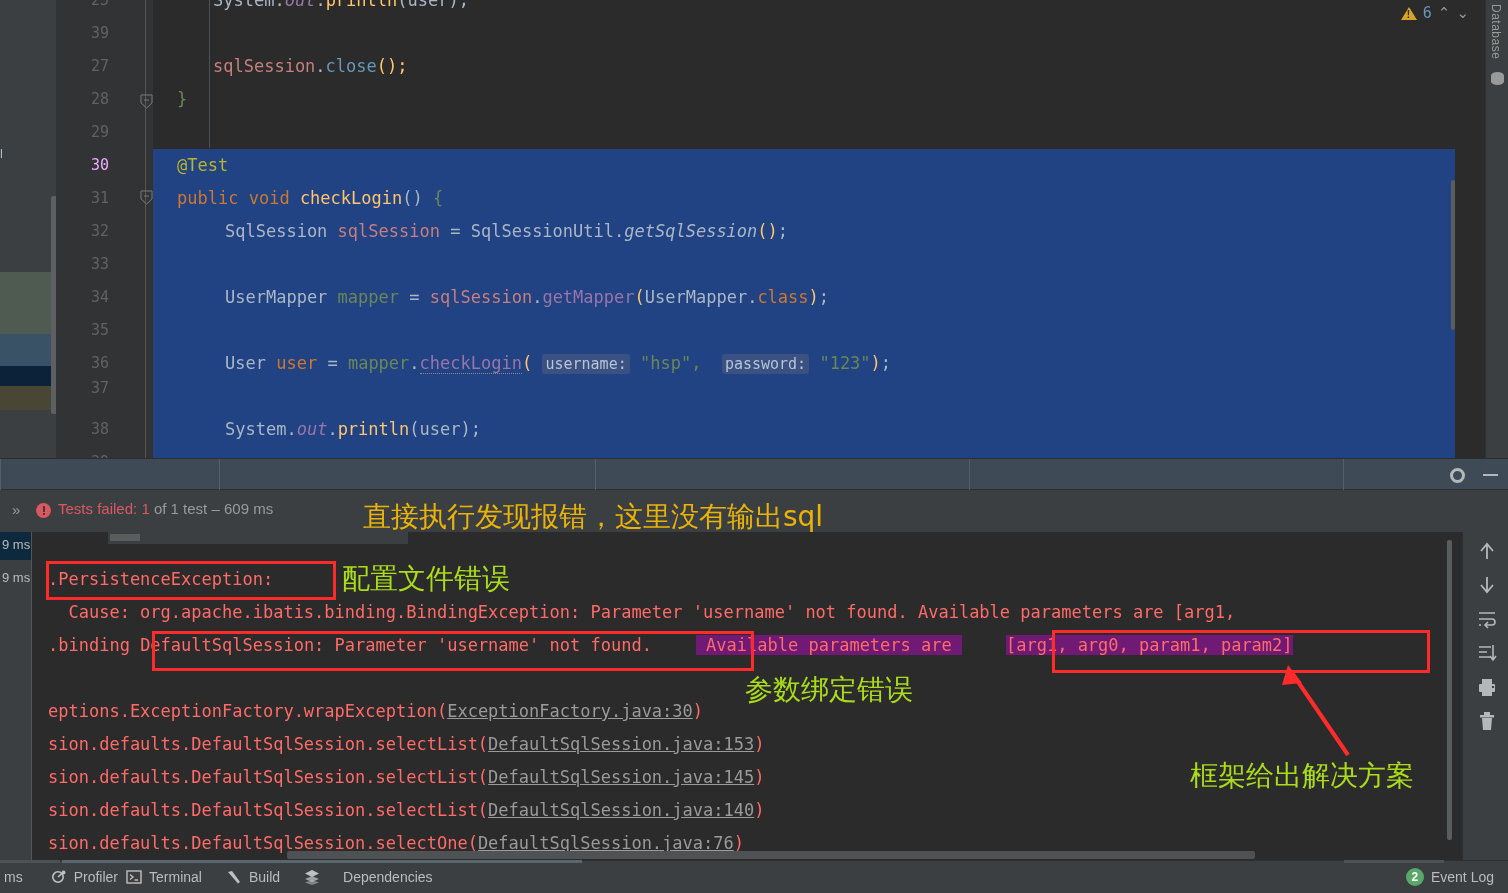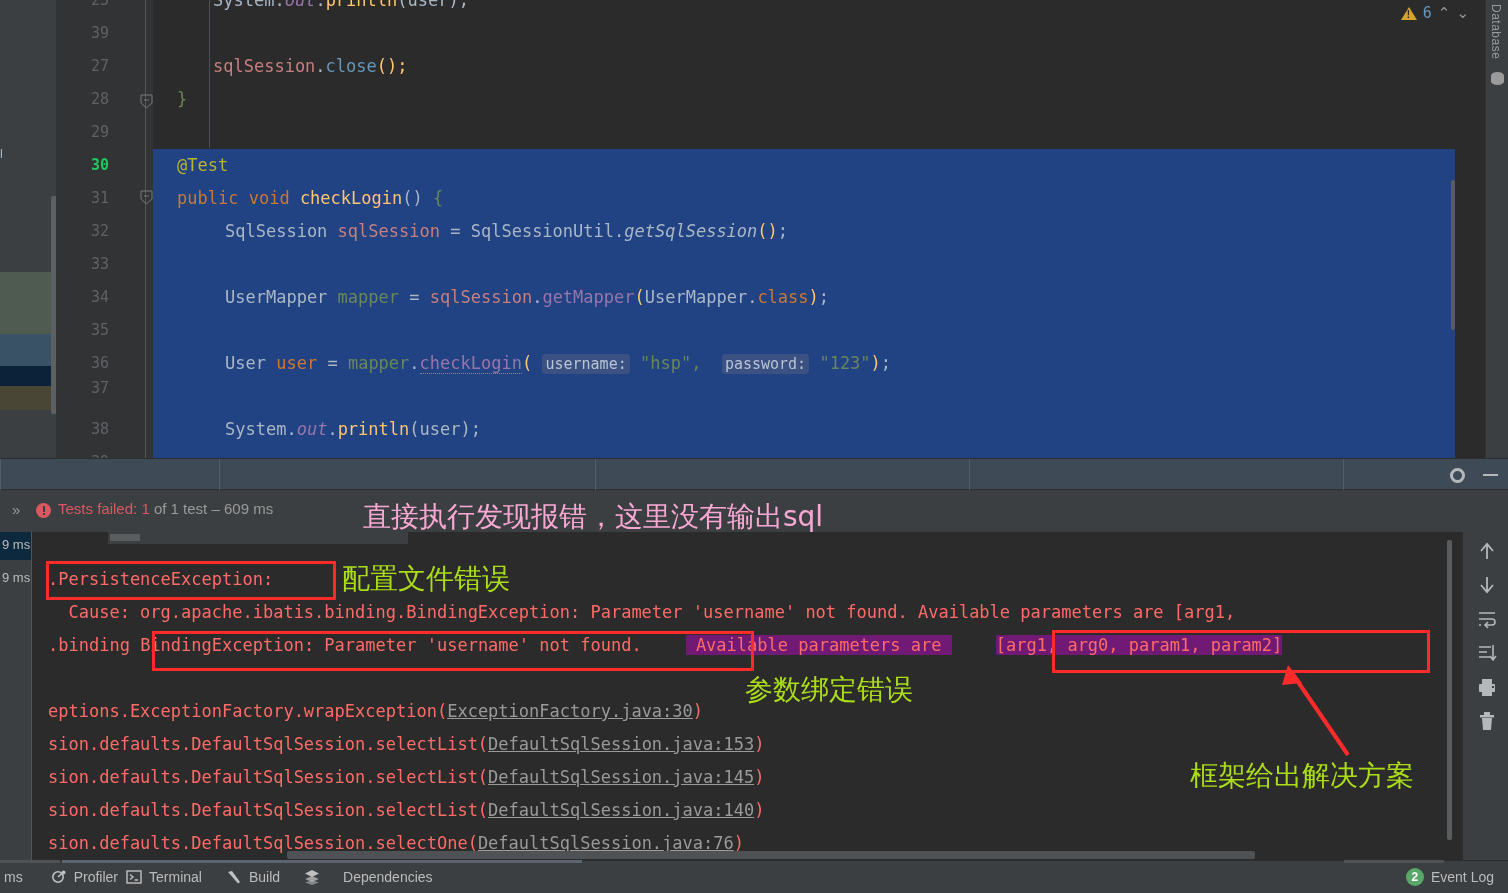--- a/index.html
+++ b/index.html
@@ -36,21 +36,21 @@
     position: absolute; left: 56px; top: 0; width: 97px; height: 458px;
     background: #313335;
   }
   .gutter-fold-line { position: absolute; left: 89px; top: 0; width: 1px; height: 458px; background: #555; }
   .ln {
     position: absolute; right: 44px; width: 46px; text-align: right;
     color: #606366; font-size: 15px;
     font-family: "DejaVu Sans Mono", monospace;
     line-height: 33px; height: 33px;
   }
-  .ln.active { color: #22c55e; font-weight: bold; }
+  .ln.active { color: #f0abfc; font-weight: normal; }
   .fold-icon {
     position: absolute; left: 84px; width: 12px; height: 12px;
     border: 1px solid #7a7a7a; color: #7a7a7a; font-size: 9px;
     text-align: center; line-height: 10px;
   }
   .fold-icon.shield {
     border: none; width: 13px; height: 15px;
   }
   .run-gutter { position: absolute; left: 102px; width: 20px; height: 20px; }
   .run-gutter .dot {
@@ -168,21 +168,21 @@
   }
   .err-circle:after { content:""; position:absolute; left:6.5px; top:3px; width:2px; height:6px; background:#3c3f41; }
   .err-circle:before { content:""; position:absolute; left:6.5px; top:10px; width:2px; height:2px; background:#3c3f41; }
   .status-text {
     position: absolute; left: 58px; top: 10px; font-size: 15px;
   }
   .status-text .red { color: #db5860; }
   .status-text .gray { color: #9a9a9a; }
   .anno-1 {
     position: absolute; left: 363px; top: 498px;
-    color: #f9a8d4; font-size: 28px; font-family: "DejaVu Sans", sans-serif;
+    color: #eab308; font-size: 28px; font-family: "DejaVu Sans", sans-serif;
     white-space: nowrap;
   }
 
   
   .console {
     position: absolute; left: 0; top: 532px; width: 1508px; height: 328px;
     background: #2b2b2b; overflow: hidden;
   }
   
   .tree-sliver { position: absolute; left: 0; top: 0; width: 32px; height: 328px; background: #3c3f41; }
@@ -374,21 +374,21 @@
       <div class="tree-div"></div>
     </div>
 
     <div class="scroll-remnant"></div>
     <div class="scroll-remnant-thumb"></div>
 
     <div class="conline" style="left:48px; top:31px;">.PersistenceException:</div>
 
     <div class="conline" style="left:48px; top:64px;">  Cause: org.apache.ibatis.binding.BindingException: Parameter 'username' not found. Available parameters are [arg1,</div>
 
-    <div class="conline" style="left:48px; top:97px;"><span>.binding </span><span>BindingException: Parameter 'username' not found.</span><span class="sel-blue"> Available parameters are </span><span class="sel-blue">[arg1, arg0, param1, param2]</span></div>
+    <div class="conline" style="left:48px; top:97px;"><span>.binding </span><span>DefaultSqlSession: Parameter 'username' not found.</span><span class="sel-blue"> Available parameters are </span><span class="sel-blue">[arg1, arg0, param1, param2]</span></div>
 
     <div class="conline" style="left:48px; top:163px;"><span>eptions.ExceptionFactory.wrapException(</span><span class="lnk">ExceptionFactory.java:30</span><span>)</span></div>
 
     <div class="conline" style="left:48px; top:196px;"><span>sion.defaults.DefaultSqlSession.selectList(</span><span class="lnk">DefaultSqlSession.java:153</span><span>)</span></div>
 
     <div class="conline" style="left:48px; top:229px;"><span>sion.defaults.DefaultSqlSession.selectList(</span><span class="lnk">DefaultSqlSession.java:145</span><span>)</span></div>
 
     <div class="conline" style="left:48px; top:262px;"><span>sion.defaults.DefaultSqlSession.selectList(</span><span class="lnk">DefaultSqlSession.java:140</span><span>)</span></div>
 
     <div class="conline" style="left:48px; top:295px;"><span>sion.defaults.DefaultSqlSession.selectOne(</span><span class="lnk">DefaultSqlSession.java:76</span><span>)</span></div>

